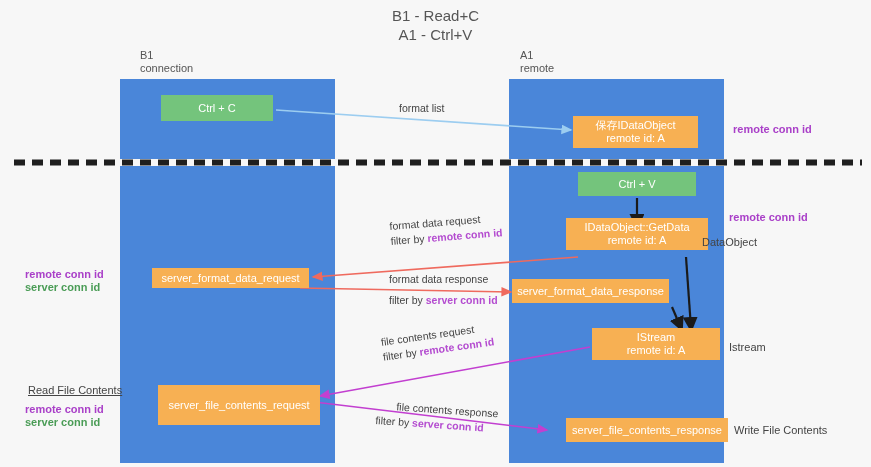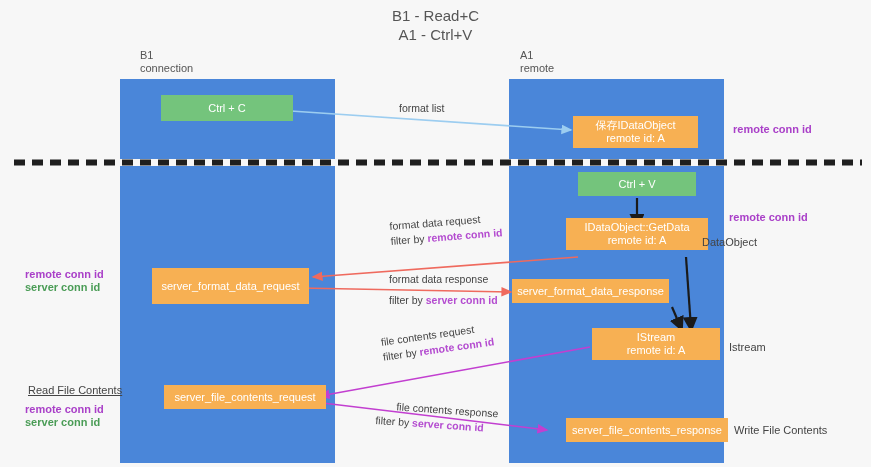--- a/index.html
+++ b/index.html
@@ -112,38 +112,38 @@
     <line x1="300" y1="288" x2="511" y2="292" stroke="#ef6a5e" stroke-width="1.6" marker-end="url(#ah-red)"></line>
 
     <path d="M686,257 L691,328" stroke="#1a1a1a" stroke-width="2.2" fill="none" marker-end="url(#ah-black)"></path>
     <path d="M672,307 L681,328" stroke="#1a1a1a" stroke-width="2.2" fill="none" marker-end="url(#ah-black)"></path>
 
     <line x1="590" y1="347" x2="320" y2="396" stroke="#c23fd0" stroke-width="1.6" marker-end="url(#ah-magenta)"></line>
 
     <line x1="306" y1="401" x2="547" y2="430" stroke="#c23fd0" stroke-width="1.6" marker-end="url(#ah-magenta)"></line>
   </svg>
 
-  <div class="box green" style="left:161px;top:95px;width:132px;height:26px;">Ctrl + C</div>
+  <div class="box green" style="left:161px;top:95px;width:112px;height:26px;">Ctrl + C</div>
 
   <div class="box orange" style="left:573px;top:116px;width:125px;height:32px;">保存IDataObject
 remote id: A</div>
 
   <div class="box green" style="left:578px;top:172px;width:118px;height:24px;">Ctrl + V</div>
 
   <div class="box orange" style="left:566px;top:218px;width:142px;height:32px;">IDataObject::GetData
 remote id: A</div>
 
-  <div class="box orange" style="left:152px;top:268px;width:157px;height:36px;">server_format_data_request</div>
+  <div class="box orange" style="left:152px;top:268px;width:157px;height:20px;">server_format_data_request</div>
 
   <div class="box orange" style="left:512px;top:279px;width:157px;height:24px;">server_format_data_response</div>
 
   <div class="box orange" style="left:592px;top:328px;width:128px;height:32px;">IStream
 remote id: A</div>
 
-  <div class="box orange" style="left:164px;top:385px;width:162px;height:24px;">server_file_contents_request</div>
+  <div class="box orange" style="left:158px;top:385px;width:162px;height:40px;">server_file_contents_request</div>
 
   <div class="box orange" style="left:549px;top:418px;width:162px;height:24px;margin-left:17px;">server_file_contents_response</div>
 
   <div class="edgelabel" style="left:399px;top:101px;">format list</div>
 
   <div class="edgelabel rot-up" style="left:389px;top:219px;transform:rotate(-4.5deg);">
     <div>format data request</div>
     <div><span>filter by </span><span class="hl-purple">remote conn id</span></div>
   </div>
 

